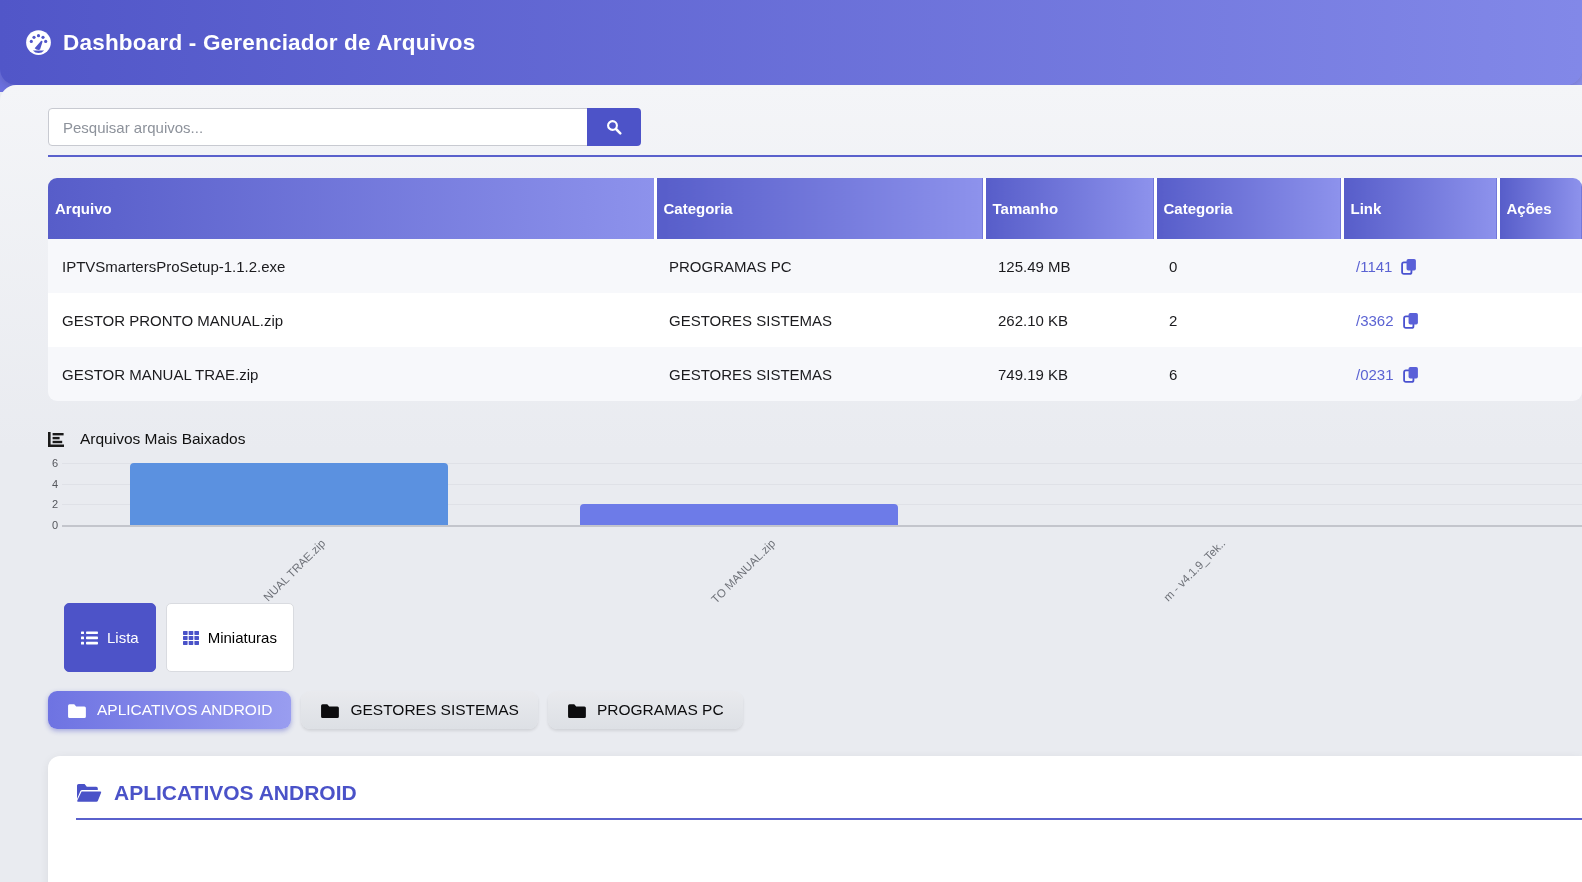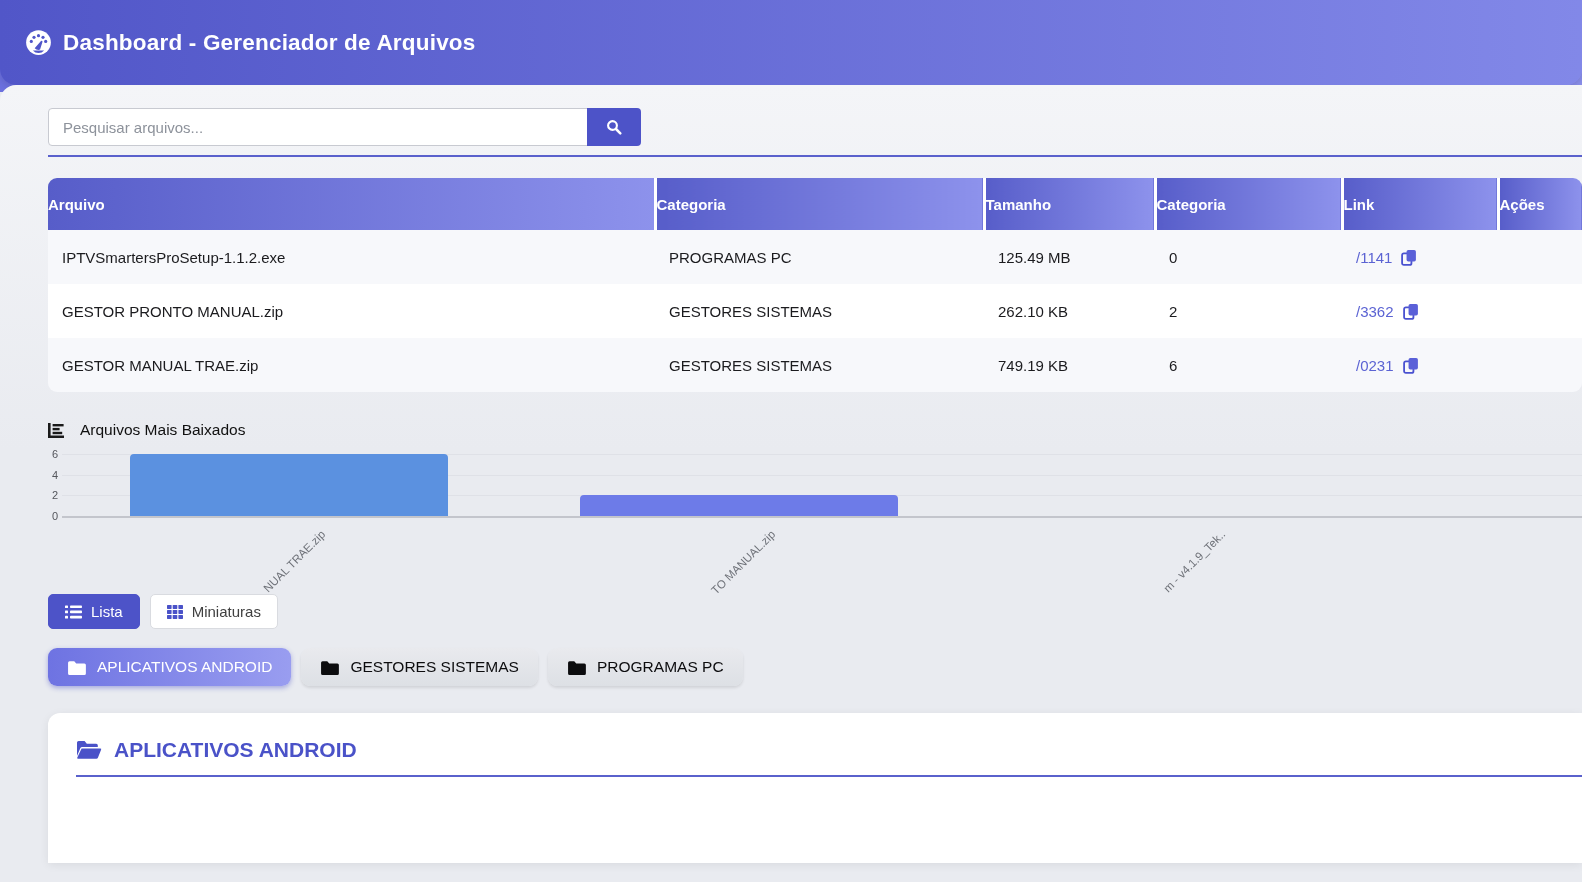--- a/index.html
+++ b/index.html
@@ -29,21 +29,21 @@
     cursor:pointer; margin-left:-1px; }
 
   
   .sec-head { display:flex; align-items:center; gap:11px; margin-top:25px; }
   .sec-head h2 { font-size:24px; color:#5058ca; font-weight:400; }
   .rule { height:2px; background:#5a61cc; border:none; margin-top:9px; }
 
   
   .table-wrap { margin-top:21px; border-radius:9px; overflow:hidden; width:100%; }
   table { border-collapse:collapse; width:100%; table-layout:fixed; font-size:15px; }
-  thead th { height:52px; text-align:left; padding:0 0; color:#fff; font-weight:700;
+  thead th { height:61px; text-align:left; padding:0 7px; color:#fff; font-weight:700;
     background:linear-gradient(90deg,#575dc9,#8d92ec); }
   thead th + th { border-left:3px solid #fff; }
   tbody td { height:54px; padding:0 14px; color:#1b1b1e;
     white-space:nowrap; overflow:hidden; }
   tbody tr:nth-child(odd)  { background:#f7f8fb; }
   tbody tr:nth-child(even) { background:#ffffff; }
   .link-cell a { color:#5b63d3; text-decoration:none; }
   .copyicon { margin-left:9px; vertical-align:-3px; cursor:pointer; }
 
   
@@ -56,22 +56,22 @@
     font-size:11px; color:#54565c; line-height:11px; }
   .bar { position:absolute; border-radius:4px 4px 0 0; }
   .xlabel { position:absolute; top:82px; white-space:nowrap; font-size:11.5px;
     color:#6e7178; transform:translateX(-100%) rotate(-45deg);
     transform-origin:100% 0; }
 
   
   .toggle-row { display:flex; gap:10px; margin-top:78px; }
   .btn { display:flex; align-items:center; gap:9px; font-size:15px;
     border-radius:5px; cursor:pointer; font-family:inherit; }
-  .btn-lista { background:#4d53c8; color:#fff; border:1px solid #4d53c8; padding:8px 16px; }
-  .btn-mini  { background:#fff; color:#404040; border:1px solid #d9dbe0; padding:8px 16px; }
+  .btn-lista { background:#4d53c8; color:#fff; border:1px solid #4d53c8; padding:8px 16px;margin-left:16px; }
+  .btn-mini  { background:#fff; color:#000000; border:1px solid #d9dbe0; padding:25px 16px; }
 
   
   .cat-row { display:flex; gap:10px; margin-top:19px; }
   .cat-btn { display:flex; align-items:center; gap:11px; font-size:15.5px;
     padding:10px 19px; border-radius:9px; border:none; cursor:pointer;
     background:linear-gradient(180deg,#e9eaee,#dde0e5); color:#0c0c0e;
     box-shadow:0 2px 3px rgba(0,0,0,.10); font-family:inherit; }
   .cat-btn .foldericon { color:#0c0c0e; display:flex; }
   .cat-btn.active { background:linear-gradient(90deg,#6e73e2,#999df0); color:#fff;
     box-shadow:0 2px 5px rgba(80,86,200,.45); }

